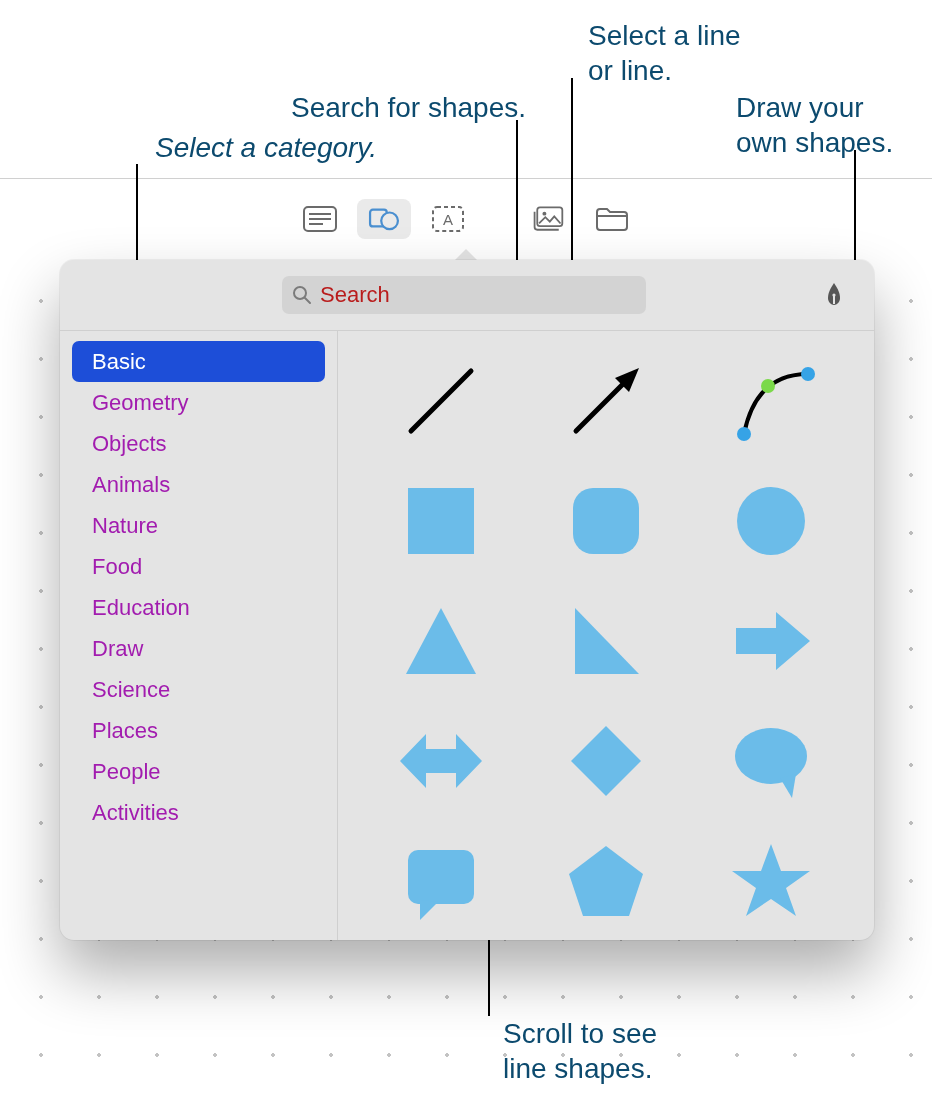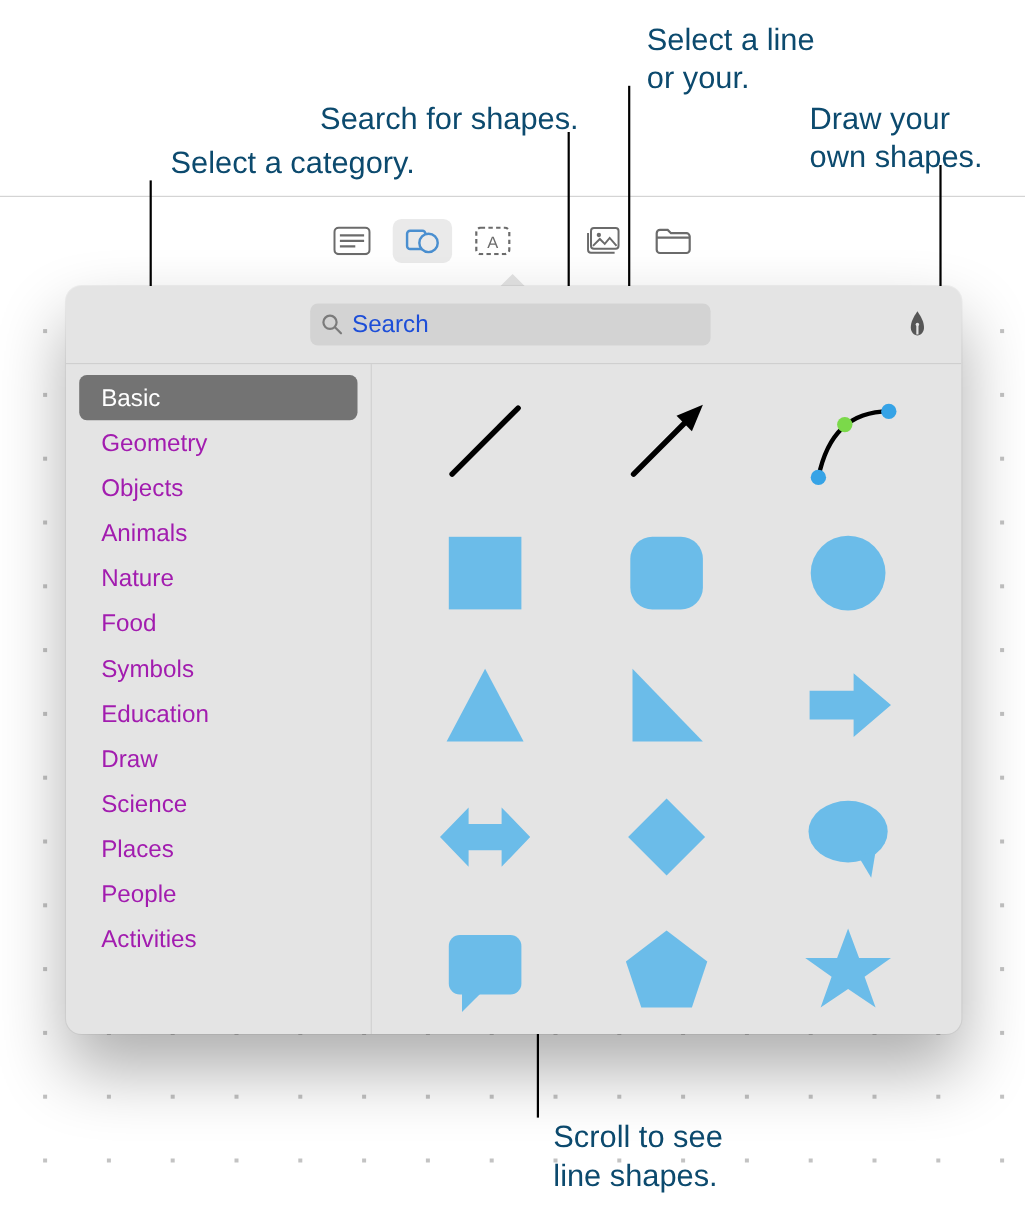--- a/index.html
+++ b/index.html
@@ -102,21 +102,21 @@
     background: #d3d3d3;
     border-radius: 7px;
     display: flex;
     align-items: center;
     padding: 0 10px;
     gap: 8px;
     position: relative;
   }
   .search svg { width: 20px; height: 20px; color:#7b7b7b; flex:0 0 auto;}
   .search span {
-    color: #1d4ed8;
+    color: #b91c1c;
     font-size: 22px;
   }
   .pen-btn {
     margin-left: auto;
     width: 36px; height: 36px;
     display: flex; align-items: center; justify-content: center;
     color: #565656;
   }
   .popover-body {
     flex: 1;
@@ -134,21 +134,21 @@
     height: 41px;
     border-radius: 7px;
     display: flex;
     align-items: center;
     padding: 0 20px;
     font-size: 22px;
     color: #a21caf;
     margin-bottom: 0px;
   }
   .side-item.sel {
-    background: #737373;
+    background: #1d4ed8;
     color: #fff;
     text-align: right;
   }
   .grid-area {
     flex: 1;
     padding: 24px 40px 10px 40px;
     overflow: hidden;
   }
   .shape-grid {
     display: grid;
@@ -166,31 +166,31 @@
     justify-content: center;
   }
   .shape-cell svg { width: 90px; height: 90px; }
 </style>
 </head>
 <body>
 
 <div class="canvas-divider"></div>
 <div class="dot-grid"></div>
 
-<div class="callout" style="left:155px; top:130px;">
+<div class="callout" style="left:155px; top:130px;font-style:italic;">
   <span>Select a category.</span>
   <div class="line" style="left:-19px; top:34px; width:1.5px; height:224px;"></div>
 </div>
 <div class="callout" style="left:291px; top:90px;">
   <span>Search for shapes.</span>
   <div class="line" style="left:225px; top:30px; width:1.5px; height:186px;"></div>
 </div>
 <div class="callout" style="left:588px; top:18px;">
   <span>Select a line</span><br>
-  <span>or your.</span>
+  <span>or line.</span>
   <div class="line" style="left:-17px; top:60px; width:1.5px; height:280px;"></div>
   <div class="line" style="left:-211px; top:340px; width:390px; height:1.5px;"></div>
   <div class="line" style="left:-211px; top:340px; width:1.5px; height:16px;"></div>
   <div class="line" style="left:178px; top:340px; width:1.5px; height:16px;"></div>
 </div>
 <div class="callout" style="left:736px; top:90px;">
   <span>Draw your</span><br>
   <span>own shapes.</span>
   <div class="line" style="left:118px; top:60px; width:1.5px; height:130px;"></div>
 </div>
@@ -271,23 +271,20 @@
       <div class="side-item">
           <span>Animals</span>
         </div>
       <div class="side-item">
           <span>Nature</span>
         </div>
       <div class="side-item">
           <span>Food</span>
         </div>
       <div class="side-item">
-          <span>Symbols</span>
-        </div>
-      <div class="side-item">
           <span>Education</span>
         </div>
       <div class="side-item">
           <span>Draw</span>
         </div>
       <div class="side-item">
           <span>Science</span>
         </div>
       <div class="side-item">
           <span>Places</span>

